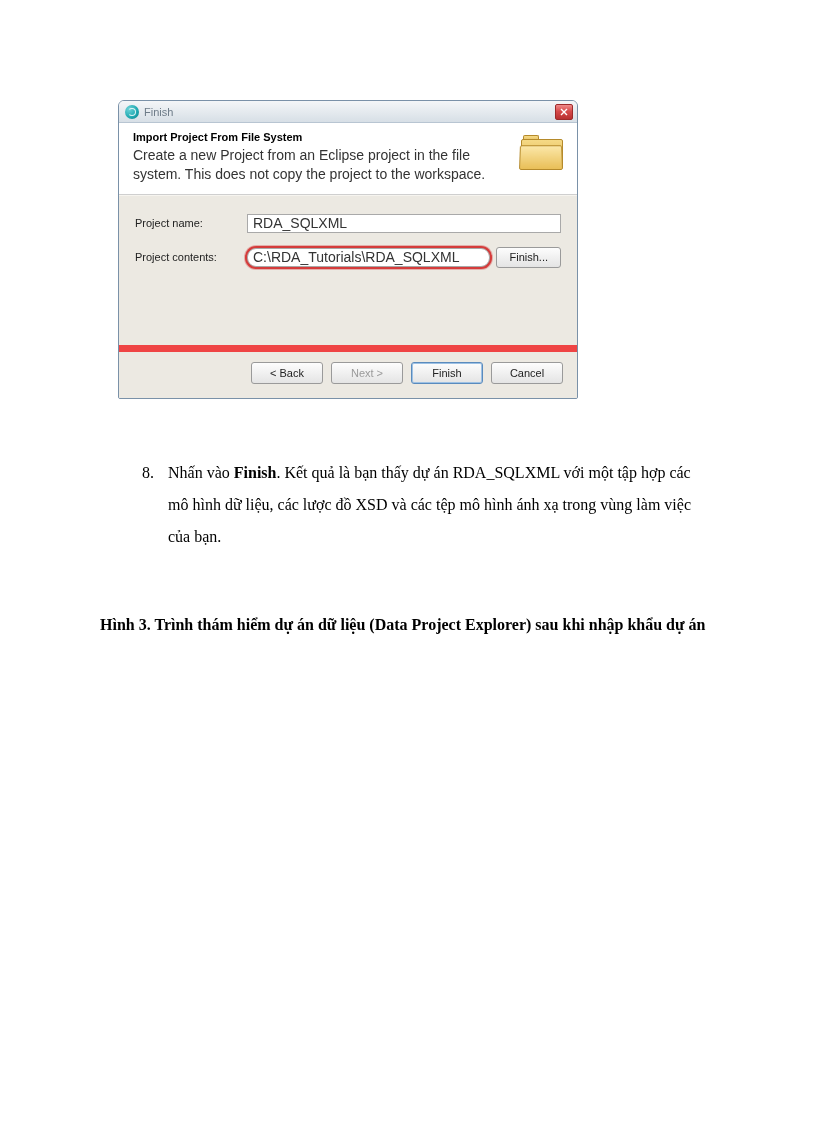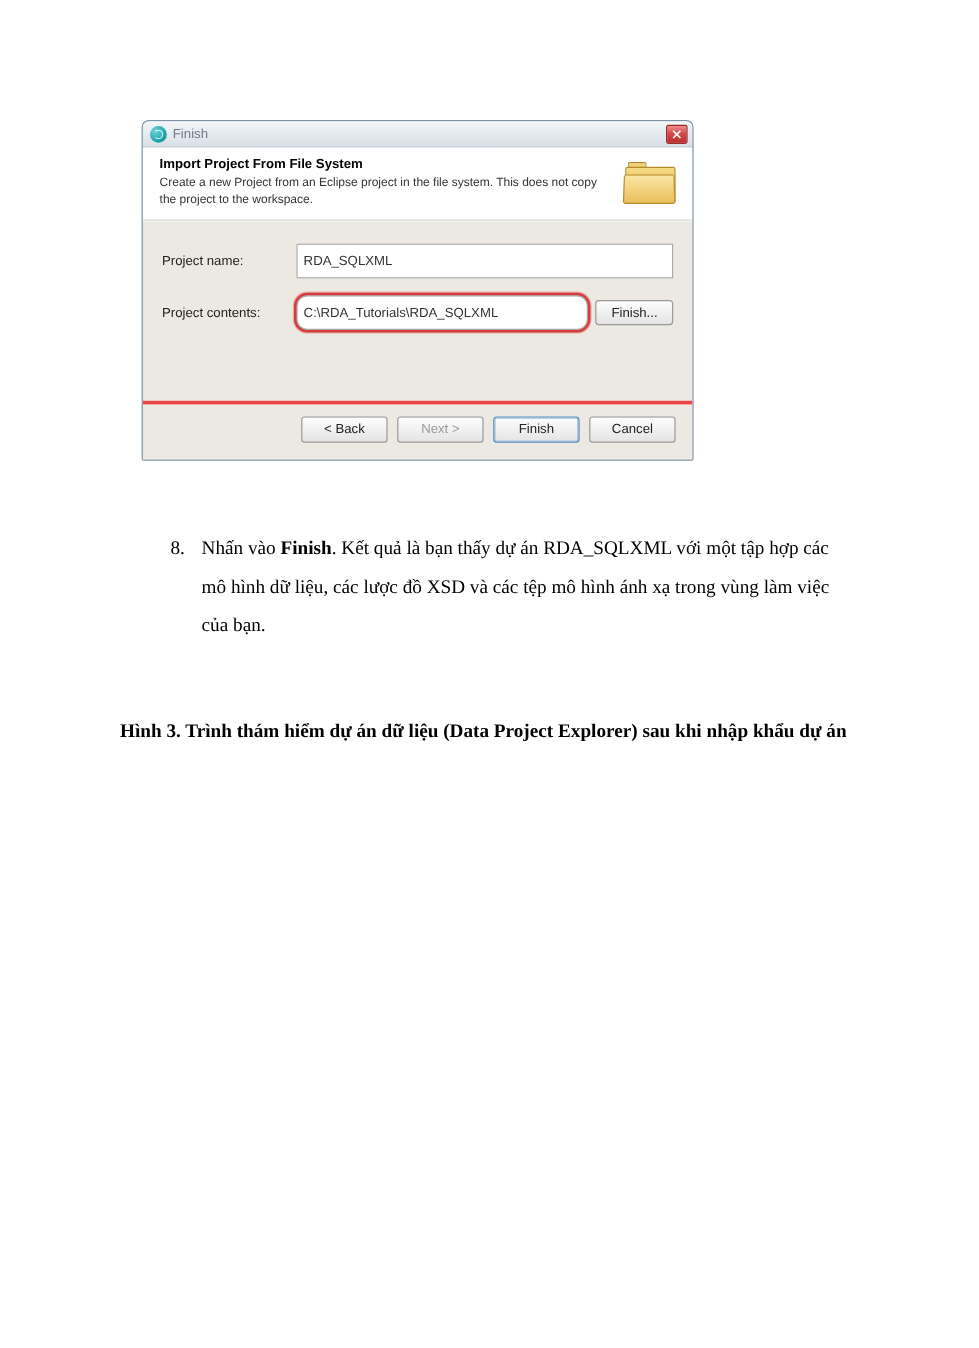--- a/index.html
+++ b/index.html
@@ -76,21 +76,21 @@
     gap: 8px;
     justify-content: space-between;
   }
   .banner-text { flex: 1; }
   .banner-title {
     font-weight: bold;
     font-size: 11px;
     margin-bottom: 3px;
   }
   .banner-desc {
-    font-size: 10px;
+    font-size: 14px;
     color: #333;
     line-height: 1.35;
   }
   .folder-icon {
     width: 46px; height: 38px;
     position: relative;
     margin-top: 2px;
   }
   .folder-back {
     position: absolute; top: 6px; left: 2px;
@@ -130,24 +130,24 @@
   }
   .form-label {
     width: 112px;
     font-size: 11px;
     color: #222;
     text-align: left;
     padding-right: 4px;
   }
   .form-input {
     flex: 1;
-    height: 29px;
+    height: 19px;
     border: 1px solid #a9a9a9;
     background: #ffffff;
-    font-size: 11px;
+    font-size: 14px;
     padding: 0 5px;
     font-family: Tahoma, Arial, sans-serif;
     color: #333;
   }
   .form-input.highlighted {
     box-shadow: 0 0 0 2px rgba(210,40,40,0.85), 0 0 0 3px rgba(210,40,40,0.3);
     border-radius: 9px;
   }
   .browse-btn {
     margin-left: 6px;
@@ -155,21 +155,21 @@
     padding: 0 12px;
     font-size: 11px;
     font-family: Tahoma, Arial, sans-serif;
     background: linear-gradient(to bottom, #fdfdfd, #e4e4e4);
     border: 1px solid #9a9a9a;
     border-radius: 3px;
     color: #222;
   }
 
   .button-bar {
-    border-top: 3px solid #ef4444;
+    border-top: 7px solid #ef4444;
     background: #ece9e2;
     padding: 10px 14px 14px;
     display: flex;
     justify-content: flex-end;
     gap: 8px;
   }
   .dlg-btn {
     height: 22px;
     min-width: 72px;
     padding: 0 10px;

